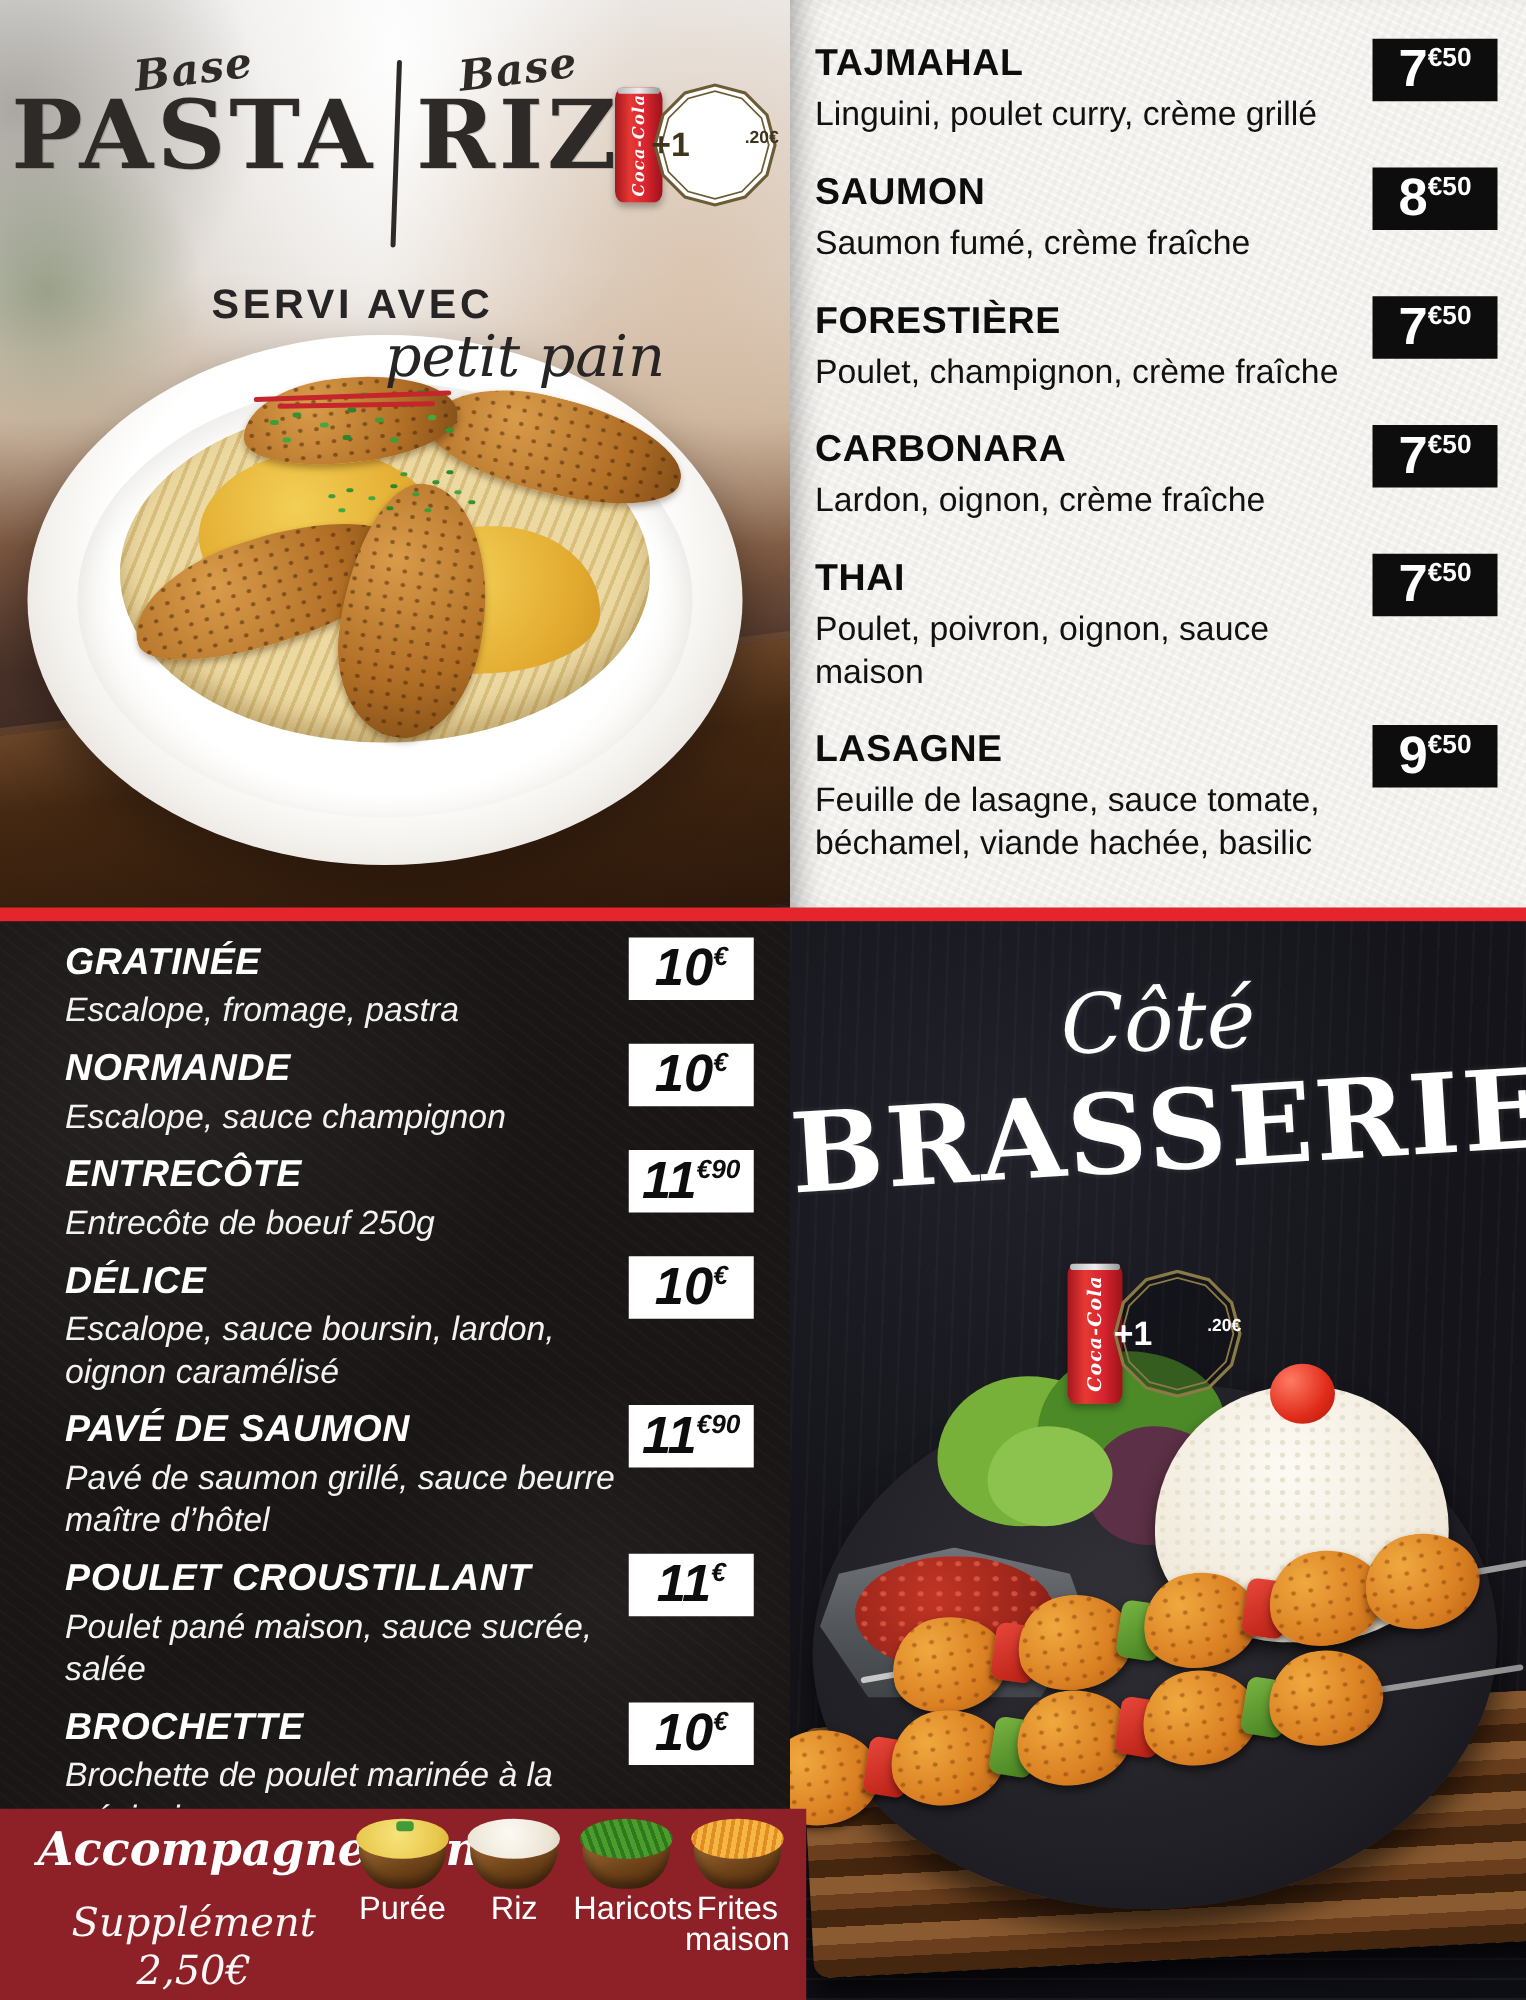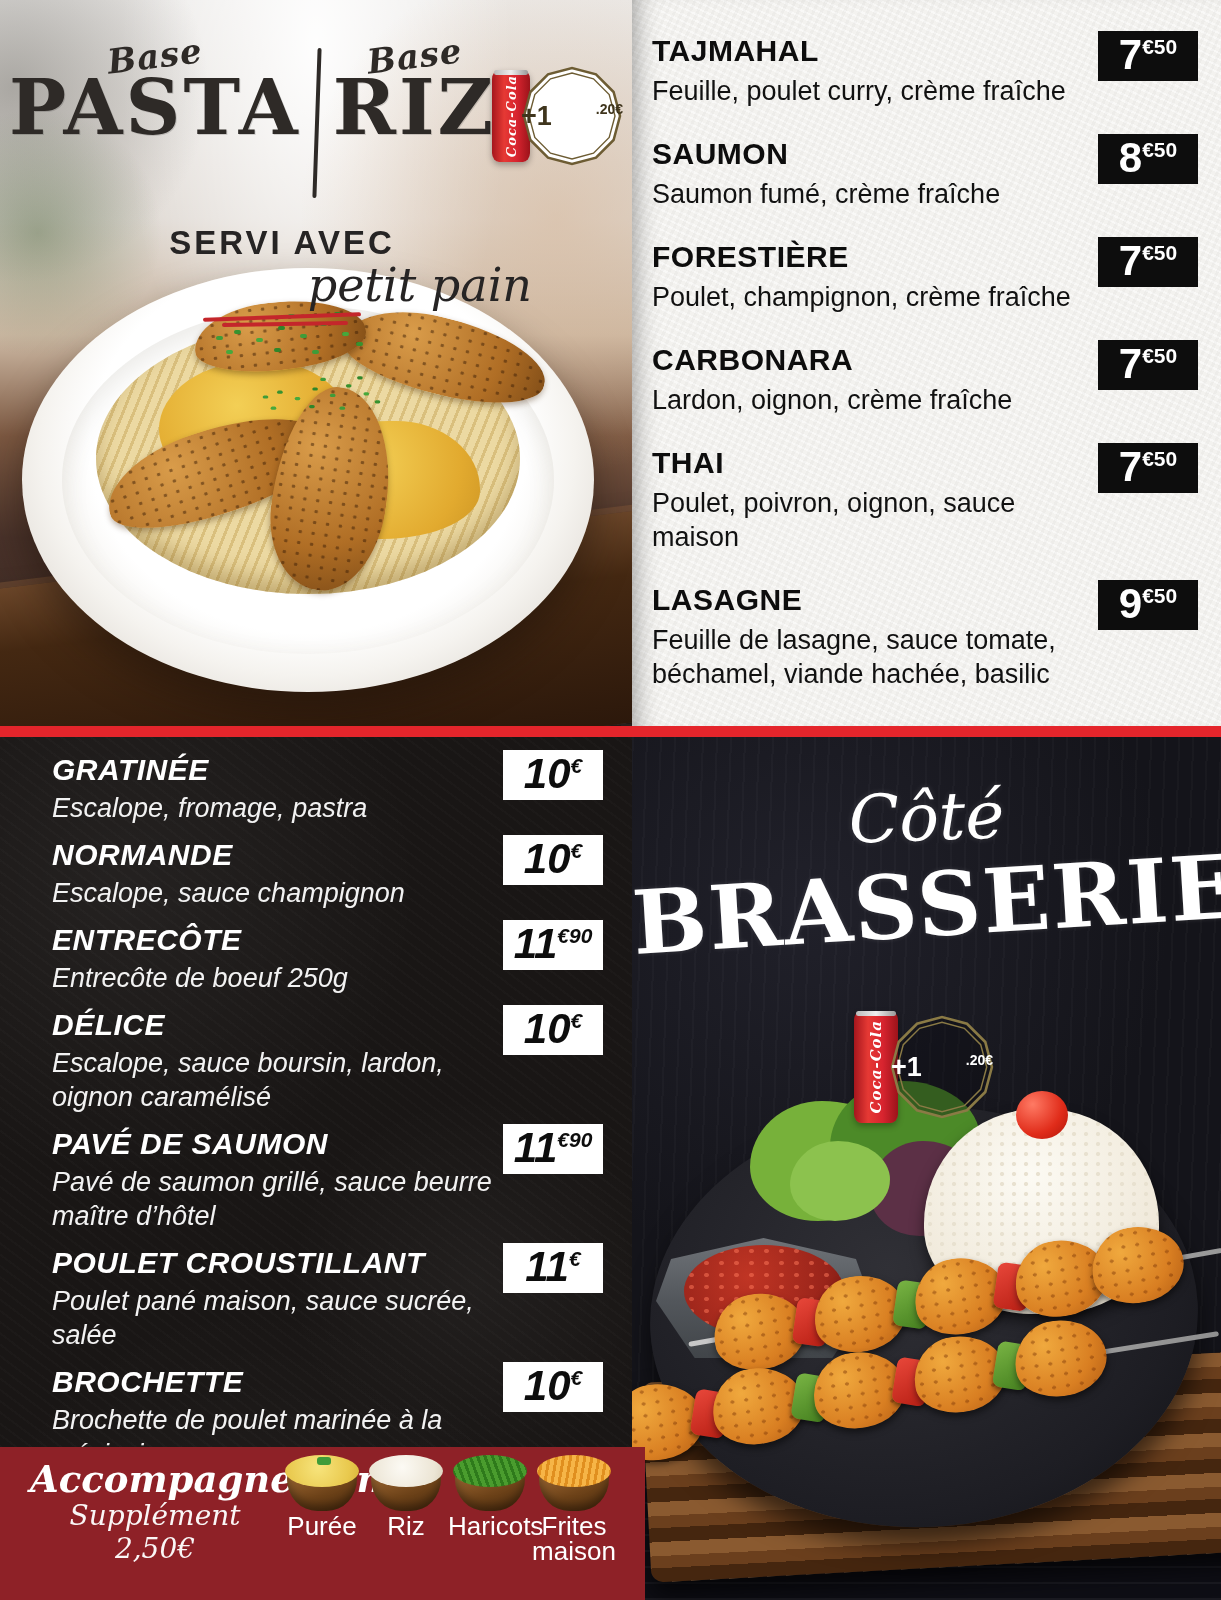--- a/index.html
+++ b/index.html
@@ -126,24 +126,24 @@
   .menu-dark .mi-title{color:#fff;font-size:30px;}
   .menu-dark .mi-desc{color:#f2f2f2;font-size:27px;margin-top:5px;}
   .menu-dark .menu-item{margin-bottom:13px;padding-right:102px;}
   .price-light{background:#fff;color:#0d0d0d;}
 
   
   .acc-band{position:absolute;left:0;top:1447px;width:645px;height:153px;
     background:#8e2127;z-index:20;color:#fff;}
   .acc-title{position:absolute;left:30px;top:10px;width:250px;text-align:center;
     font-family:"DejaVu Serif",serif;font-style:italic;font-weight:bold;font-size:37px;}
-  .acc-sub{position:absolute;left:30px;top:52px;width:250px;text-align:center;
-    font-family:"DejaVu Serif",serif;font-style:italic;font-size:28px;opacity:.96;}
+  .acc-sub{position:absolute;left:30px;top:72px;width:250px;text-align:center;
+    font-family:"DejaVu Serif",serif;font-style:italic;font-size:32px;opacity:.96;}
   .sides-row{position:absolute;left:280px;top:8px;width:352px;display:flex;
-    }
+    justify-content:space-between;}
   .side{width:84px;text-align:center;}
   .bowl{position:relative;width:78px;height:56px;margin:0 auto;}
   .bowl-body{position:absolute;left:4px;right:4px;top:16px;bottom:0;
     border-radius:8px 8px 38px 38px/10px 10px 40px 40px;
     background:linear-gradient(160deg,#a06a35,#6e4319 55%,#4c2b0d);
     box-shadow:inset 0 -6px 8px rgba(0,0,0,.35);}
   .bowl-content{position:absolute;left:2px;right:2px;top:0;height:32px;border-radius:50%;}
   .bowl-puree .bowl-content{background:radial-gradient(circle at 45% 38%,#f7e47c,#e9c94e 68%,#d8b438);}
   .bowl-puree .bowl-content::after{content:"";position:absolute;left:32px;top:2px;width:14px;height:8px;
     background:#3f9c39;border-radius:3px;}
@@ -267,21 +267,21 @@
             <span class="badge-sup">.20€</span>
         </div>
       </div>
     </div>
   </div>
 
   <div class="quad quad-tr">
     <div class="menu-light">
         <div class="menu-item">
     <div class="mi-title">TAJMAHAL</div>
-    <div class="mi-desc">Feuille, poulet curry, crème fraîche</div>
+    <div class="mi-desc">Linguini, poulet curry, crème grillé</div>
     <div class="price price-dark">
       <span class="price-main">7</span>
             <span class="price-sup">€50</span>
     </div>
   </div>
         <div class="menu-item">
     <div class="mi-title">SAUMON</div>
     <div class="mi-desc">Saumon fumé, crème fraîche</div>
     <div class="price price-dark">
       <span class="price-main">8</span>

